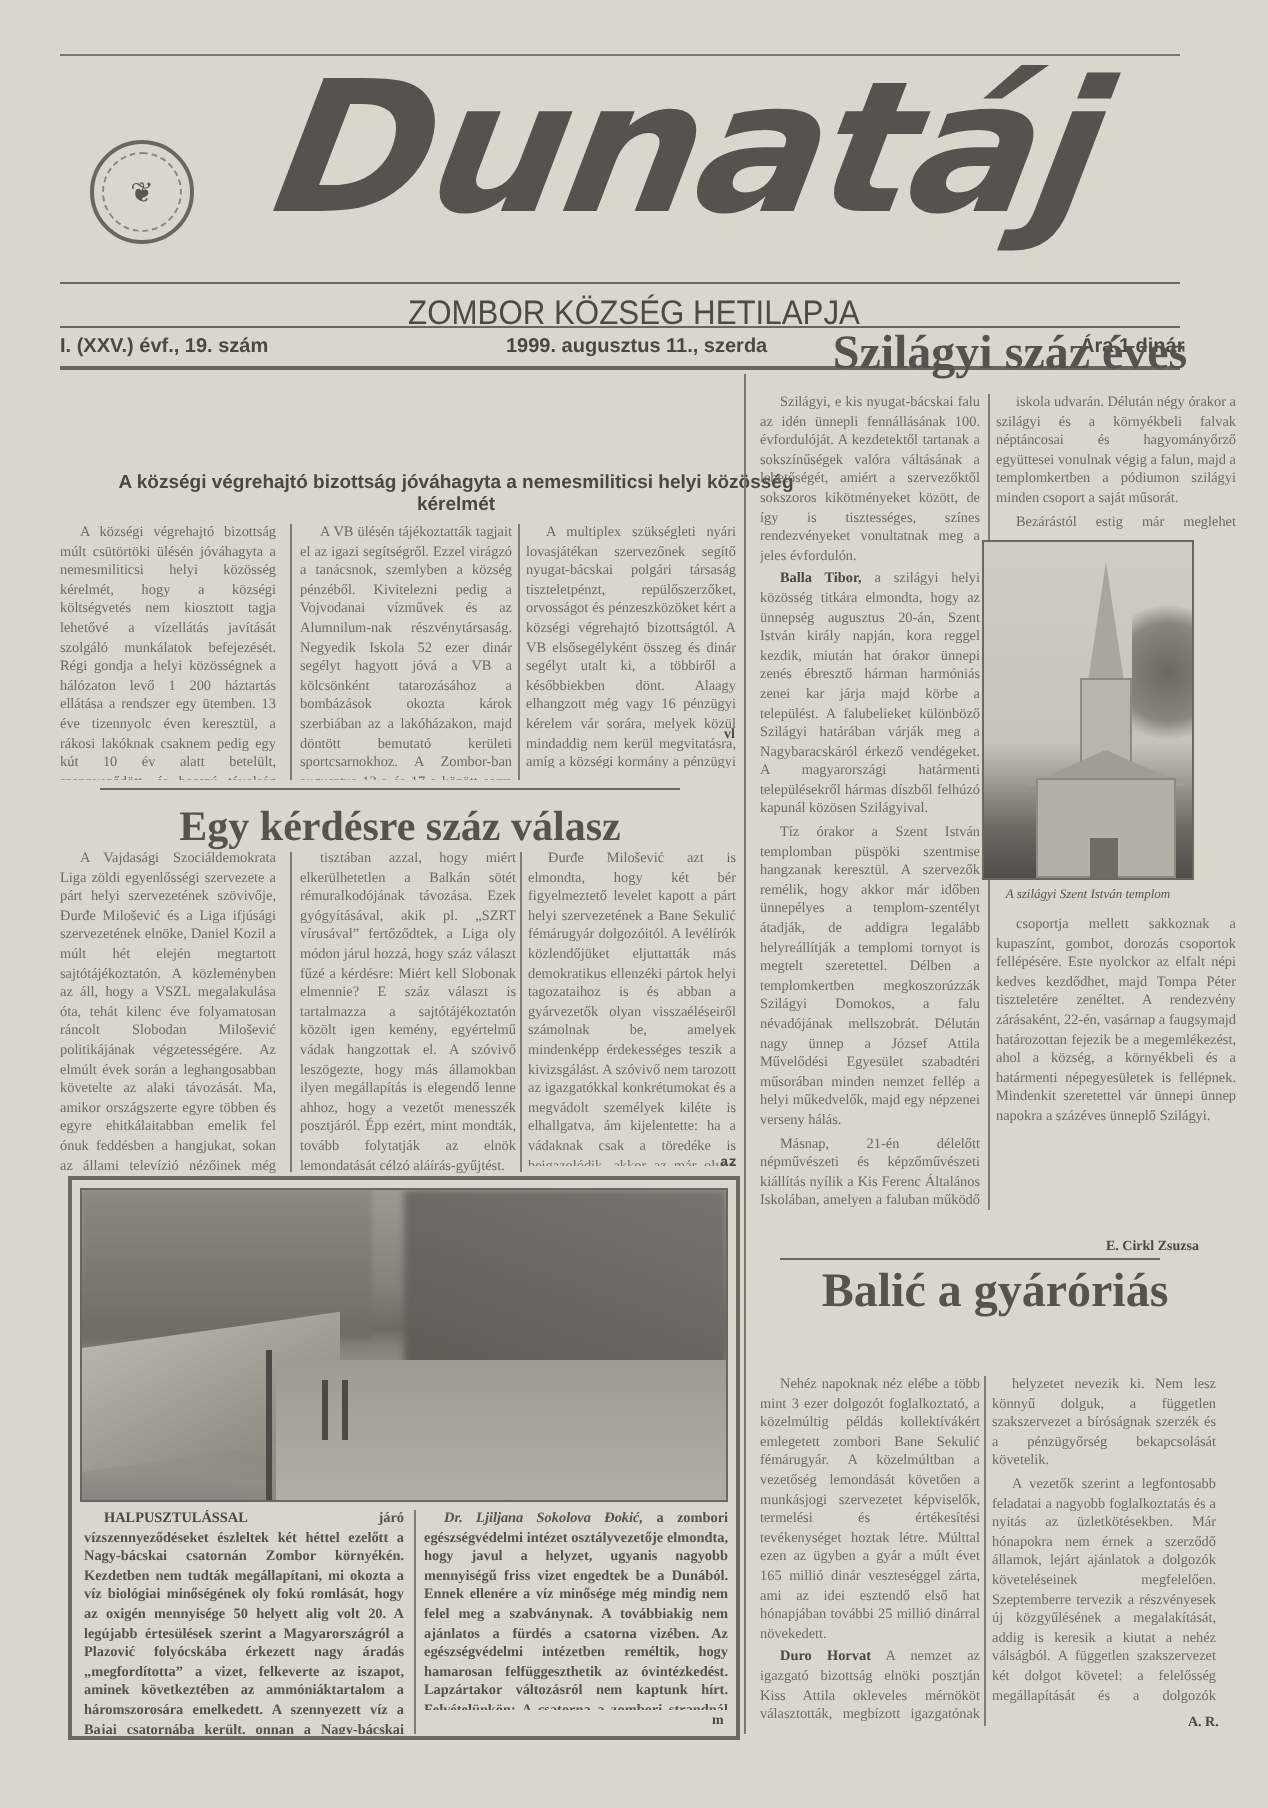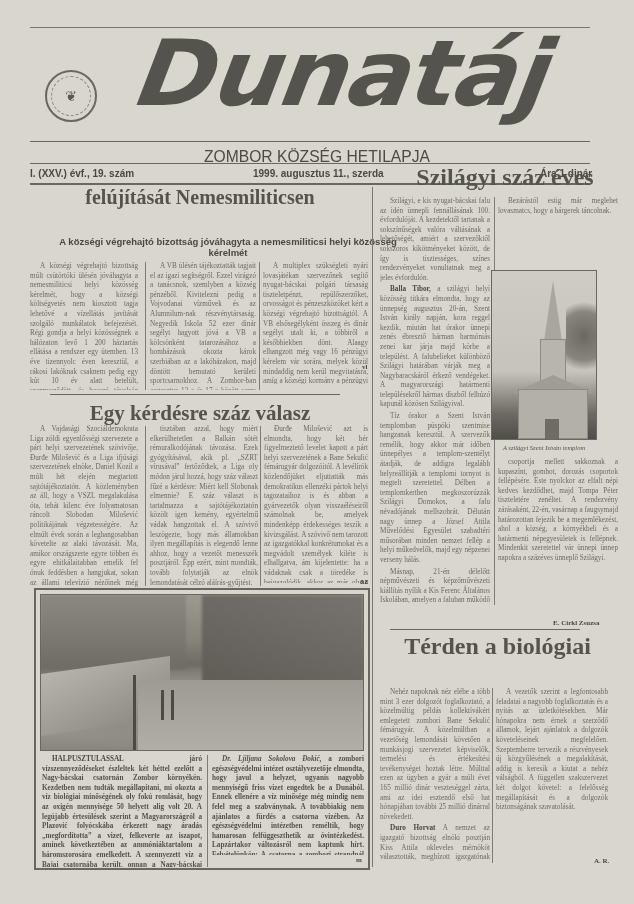--- a/index.html
+++ b/index.html
@@ -106,21 +106,20 @@
 <div class="hr" style="left:30px; top:141px; width:560px;"></div>
 <div class="subtitle">ZOMBOR KÖZSÉG HETILAPJA</div>
 <div class="hr" style="left:30px; top:163px; width:560px;"></div>
 <div class="infoline" style="left:30px;">I. (XXV.) évf., 19. szám</div>
 <div class="infoline" style="left:253px;text-align:center;">1999. augusztus 11., szerda</div>
 <div class="infoline" style="left:540px;">Ára 1 dinár</div>
 <div class="hr" style="left:30px; top:183px; width:560px; height:2px;"></div>
 
 <div>
   <div class="headline" style="left:30px; top:187px; width:340px; font-size:20px;">
-    <div>felújítását Nemesmiliticsen</div>
   </div>
   <div class="deck" style="left:30px; top:236px; width:340px;">
     <div>A községi végrehajtó bizottság jóváhagyta a nemesmiliticsi helyi közösség kérelmét</div>
   </div>
   <div class="body-col" style="left:30px; top:262px; width:108px; height:128px;">
       <p>A községi végrehajtó bizottság múlt csütörtöki ülésén jóváhagyta a nemesmiliticsi helyi közösség kérelmét, hogy a községi költségvetés nem kiosztott tagja lehetővé a vízellátás javítását szolgáló munkálatok befejezését. Régi gondja a helyi közösségnek a hálózaton levő 1 200 háztartás ellátása a rendszer egy ütemben. 13 éve tizennyolc éven keresztül, a rákosi lakóknak csaknem pedig egy kút 10 év alatt betelült, szennyeződött, és hosszú távolság mér komoly gondok jelentkeztek az ellátásban. A nemesmiliticsiek anyagi eszközökből új kutat fúrtak, s most annak a hálózatba való bekapcsolásához kérték és kaptak 100 000 dinár segélyt a költségvetésből.</p>
     </div>
   <div class="vr" style="left:145px; top:262px; height:128px;"></div>
   <div class="body-col" style="left:150px; top:262px; width:106px; height:128px;">
       <p>A VB ülésén tájékoztatták tagjait el az igazi segítségről. Ezzel virágzó a tanácsnok, szemlyben a község pénzéből. Kivitelezni pedig a Vojvodanai vízművek és az Alumnilum-nak részvénytársaság. Negyedik Iskola 52 ezer dinár segélyt hagyott jóvá a VB a kölcsönként tatarozásához a bombázások okozta károk szerbiában az a lakóházakon, majd döntött bemutató kerületi sportcsarnokhoz. A Zombor-ban augusztus 13-a és 17-e között sorra kerülő országos ifjúsági teniszbajnokság és a Nemzetiközösségi a múlt vasárnap már lezajlott országos terep-motorverseny anyagi támogatásáról.</p>
@@ -174,45 +173,47 @@
 <div>
   <div class="headline" style="left:375px; top:165px; width:260px; font-size:24px;">Szilágyi száz éves</div>
   <div class="body-col" style="left:380px; top:197px; width:110px; height:408px;">
     <p>Szilágyi, e kis nyugat-bácskai falu az idén ünnepli fennállásának 100. évfordulóját. A kezdetektől tartanak a sokszínűségek valóra váltásának a lehetőségét, amiért a szervezőktől sokszoros kikötményeket között, de így is tisztességes, színes rendezvényeket vonultatnak meg a jeles évfordulón.</p>
     <p><b>Balla Tibor,</b> <span>a szilágyi helyi közösség titkára elmondta, hogy az ünnepség augusztus 20-án, Szent István király napján, kora reggel kezdik, miután hat órakor ünnepi zenés ébresztő hárman harmóniás zenei kar járja majd körbe a települést. A falubelieket különböző Szilágyi határában várják meg a Nagybaracskáról érkező vendégeket. A magyarországi határmenti településekről hármas díszből felhúzó kapunál közösen Szilágyival.</span></p>
     <p>Tíz órakor a Szent István templomban püspöki szentmise hangzanak keresztül. A szervezők remélik, hogy akkor már időben ünnepélyes a templom-szentélyt átadják, de addigra legalább helyreállítják a templomi tornyot is megtelt szeretettel. Délben a templomkertben megkoszorúzzák Szilágyi Domokos, a falu névadójának mellszobrát. Délután nagy ünnep a József Attila Művelődési Egyesület szabadtéri műsorában minden nemzet fellép a helyi műkedvelők, majd egy népzenei verseny hálás.</p>
     <p>Másnap, 21-én délelőtt népművészeti és képzőművészeti kiállítás nyílik a Kis Ferenc Általános Iskolában, amelyen a faluban működő képzőművészek és a falubeli kéziműves kézműves alkotásai kerülnek ki. A délelőtt folyamán labdarúgó sportmérkőzéseket tartanak majd az iskola udvarán.</p>
   </div>
   <div class="vr" style="left:494px; top:197px; height:408px;"></div>
   <div class="body-col" style="left:498px; top:197px; width:120px; height:70px;">
+    <p>iskola udvarán. Délután négy órakor a szilágyi és a környékbeli falvak néptáncosai és hagyományőrző együttesei vonulnak végig a falun, majd a templomkertben a pódiumon szilágyi minden csoport a saját műsorát.</p>
     <p>Bezárástól estig már meglehet lovasmatcs, hogy a bárgerek táncolnak.</p>
   </div>
   <div class="photo church" style="left:491px; top:270px; width:106px; height:170px;">
     <div class="spire"></div>
     <div class="tower"></div>
     <div class="roof"></div>
     <div class="nave"></div>
     <div class="door"></div>
     <div class="tree"></div>
   </div>
   <div class="caption" style="left:491px; top:444px; width:106px;">A szilágyi Szent István templom</div>
   <div class="body-col" style="left:498px; top:458px; width:120px; height:150px;">
     <p>csoportja mellett sakkoznak a kupaszínt, gombot, dorozás csoportok fellépésére. Este nyolckor az elfalt népi kedves kezdődhet, majd Tompa Péter tiszteletére zenéltet. A rendezvény zárásaként, 22-én, vasárnap a faugsymajd határozottan fejezik be a megemlékezést, ahol a község, a környékbeli és a határmenti népegyesületek is fellépnek. Mindenkit szeretettel vár ünnepi ünnep napokra a százéves ünneplő Szilágyi.</p>
   </div>
   <div class="sig" style="left:553px; top:619px;">E. Cirkl Zsuzsa</div>
 </div>
 <div class="hr" style="left:390px; top:629px; width:190px;"></div>
 
 <div>
-  <div class="headline" style="left:375px; top:634px; width:245px; font-size:24px;">Térden a biológiai</div>
+  <div class="headline" style="left:375px; top:634px; width:245px; font-size:24px;">Balić a gyáróriás</div>
   <div class="deck" style="left:375px; top:662px; width:245px; font-size:10px;">
   </div>
   <div class="body-col" style="left:380px; top:688px; width:110px; height:175px;">
     <p>Nehéz napoknak néz elébe a több mint 3 ezer dolgozót foglalkoztató, a közelmúltig példás kollektívákért emlegetett zombori Bane Sekulić fémárugyár. A közelmúltban a vezetőség lemondását követően a munkásjogi szervezetet képviselők, termelési és értékesítési tevékenységet hoztak létre. Múlttal ezen az ügyben a gyár a múlt évet 165 millió dinár veszteséggel zárta, ami az idei esztendő első hat hónapjában további 25 millió dinárral növekedett.</p>
     <p><b>Duro Horvat</b> <span>A nemzet az igazgató bizottság elnöki posztján Kiss Attila okleveles mérnököt választották, megbízott igazgatónak Vasa Balić okleveles közgazdászt, az eddigi vezérigazgatót.</span></p>
   </div>
   <div class="vr" style="left:492px; top:688px; height:175px;"></div>
   <div class="body-col" style="left:496px; top:688px; width:112px; height:165px;">
+    <p>helyzetet nevezik ki. Nem lesz könnyű dolguk, a független szakszervezet a bíróságnak szerzék és a pénzügyőrség bekapcsolását követelik.</p>
     <p>A vezetők szerint a legfontosabb feladatai a nagyobb foglalkoztatás és a nyitás az üzletkötésekben. Már hónapokra nem érnek a szerződő államok, lejárt ajánlatok a dolgozók követeléseinek megfelelően. Szeptemberre tervezik a részvényesek új közgyűlésének a megalakítását, addig is keresik a kiutat a nehéz válságból. A független szakszervezet két dolgot követel: a felelősség megállapítását és a dolgozók biztonságának szavatolását.</p>
 
   </div>
   <div class="sig" style="left:594px; top:857px;">A. R.</div>
 </div>
 
 </body></html>

